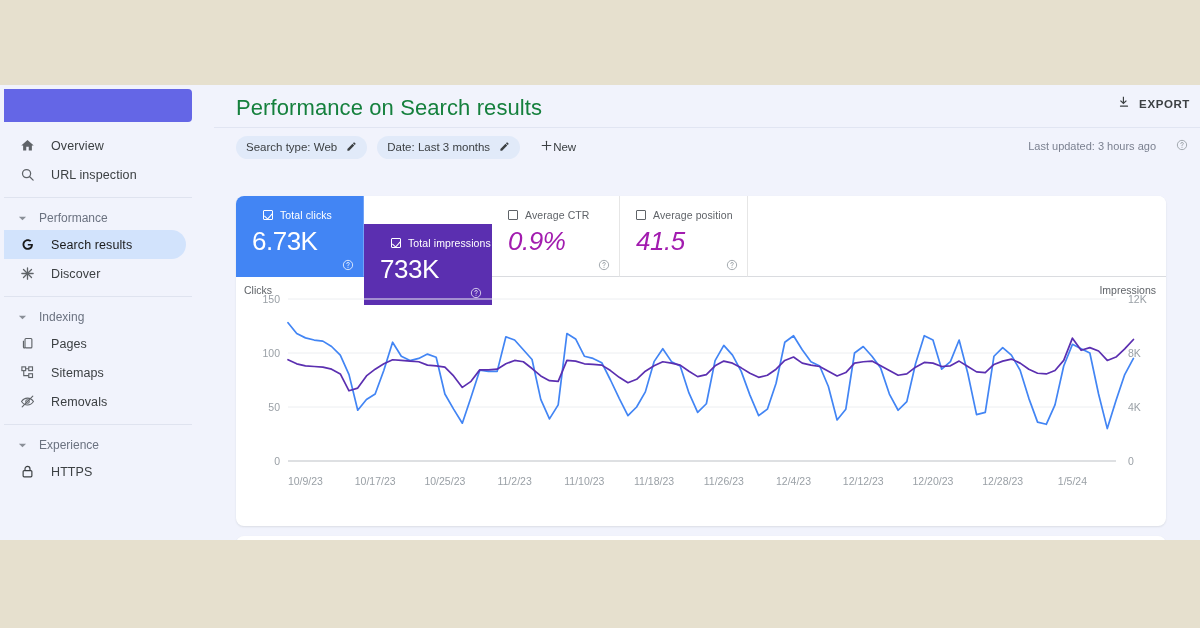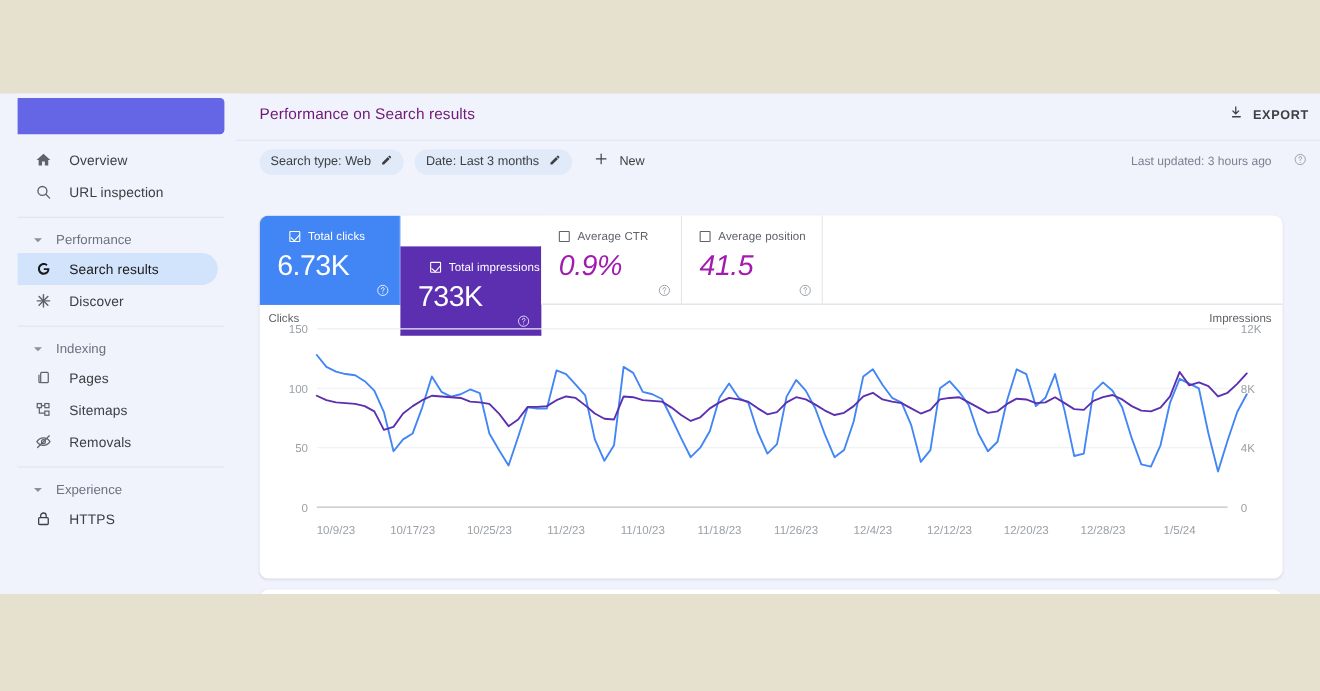--- a/index.html
+++ b/index.html
@@ -14,21 +14,21 @@
   
   .app {
     position: absolute; left: 0; top: 85px;
     width: 1200px; height: 455px;
     background: #f1f3fc;
     overflow: hidden;
   }
 
   
   .sidebar {
-    position: absolute; left: 16px; top: 0;
+    position: absolute; left: 4px; top: 0;
     width: 200px; height: 455px;
     background: #f1f3fc;
   }
   .site-bar {
     position: absolute; left: 0; top: 4px;
     width: 188px; height: 33px;
     background: #6466e6;
     border-radius: 0 4px 4px 0;
   }
   .nav { position: absolute; left: 0; top: 46px; width: 200px; }
@@ -74,21 +74,21 @@
   .main {
     position: absolute; left: 200px; top: 0;
     width: 1000px; height: 455px;
   }
   .topbar {
     position: relative; height: 42px;
     display: flex; align-items: center;
   }
   .page-title {
     position: absolute; left: 36px; top: 10px;
-    font-size: 14px; color: #701a75; letter-spacing: .1px;
+    font-size: 22px; color: #15803d; letter-spacing: .1px;
   }
   .export-btn {
     position: absolute; right: 10px; top: 10px;
     display: flex; align-items: center; gap: 8px;
     cursor: pointer;
   }
   .export-label {
     font-size: 11.5px; font-weight: 600; color: #3c4043;
     letter-spacing: .6px;
   }
@@ -105,21 +105,21 @@
   .chip {
     display: flex; align-items: center; gap: 9px;
     height: 23px; padding: 0 10px;
     border-radius: 12px;
     background: #e1eaf9;
     font-size: 11.5px; color: #3c4043;
     cursor: pointer; white-space: nowrap;
     margin-right: 10px;
   }
   .new-btn {
-    display: flex; align-items: center; gap: 10px;
+    display: flex; align-items: center; gap: 0;
     height: 23px; padding: 0 6px;
     cursor: pointer; margin-left: 4px;
   }
   .new-label { font-size: 11.5px; color: #3c4043; font-weight: 500;}
   .last-updated {
     position: absolute; right: 12px; top: 12px;
     display: flex; align-items: center; gap: 20px;
     font-size: 11px; color: #7b8190;
     white-space: nowrap;
   }

